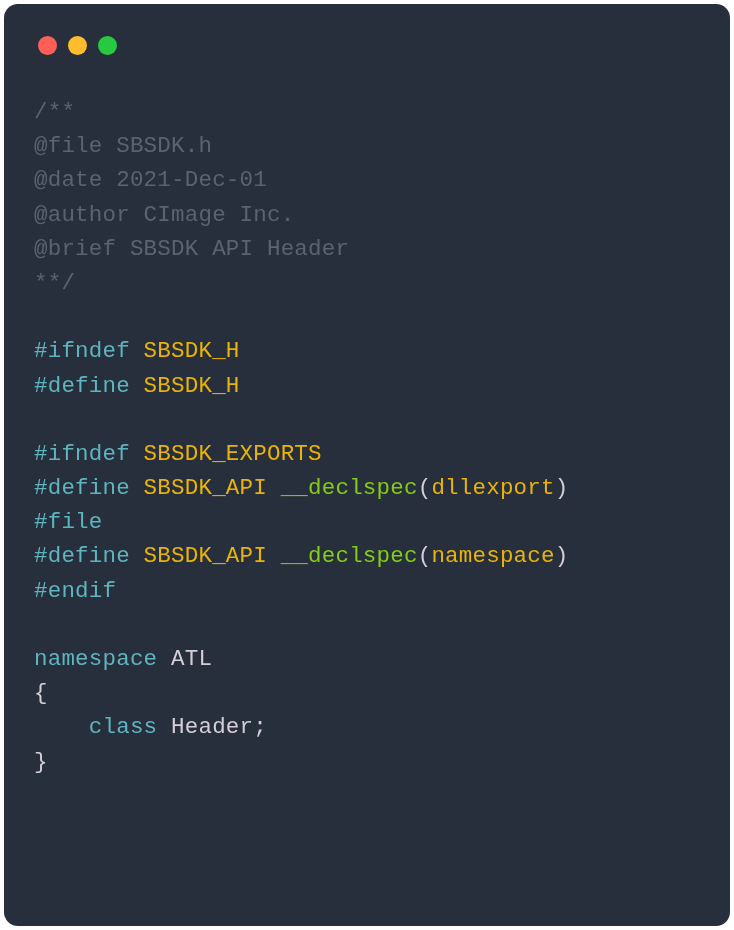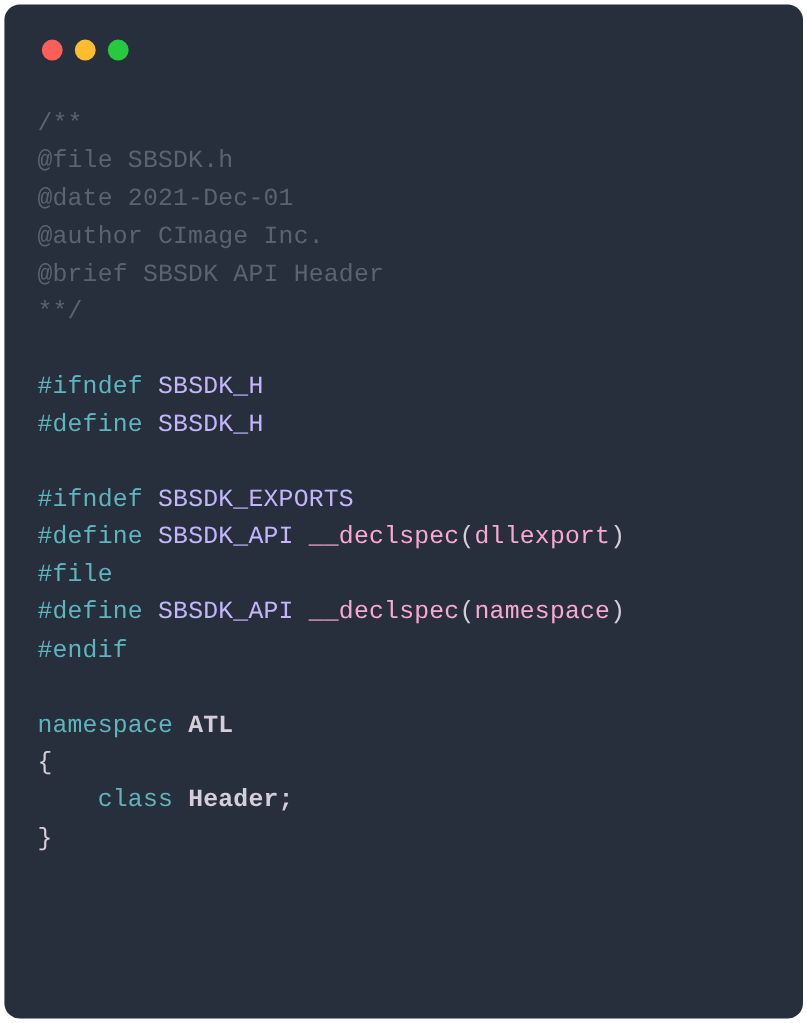--- a/index.html
+++ b/index.html
@@ -34,25 +34,25 @@
   .tl-green { background: #27c93f; }
   .code {
     padding: 40px 30px 20px 30px;
     font-size: 22.5px;
     line-height: 1.52;
     white-space: pre;
     letter-spacing: 0.2px;
   }
   .comment { color: #5c6370; }
   .preproc { color: #5fb5be; text-align: center; }
-  .macro { color: #c4b5fd; margin-top: 24px; }
-  .func { color: #f9a8d4; }
+  .macro { color: #eab308; margin-top: 24px; }
+  .func { color: #84cc16; }
   .plain { color: #d5ced9; }
-  .ident { color: #d5ced9; font-weight: bold; }
-  .attr { color: #f9a8d4; }
+  .ident { color: #d5ced9; }
+  .attr { color: #eab308; }
 </style>
 </head>
 <body>
 
 <div class="window">
   <div class="titlebar">
     <div class="traffic-light tl-red"></div>
     <div class="traffic-light tl-yellow"></div>
     <div class="traffic-light tl-green"></div>
   </div>

